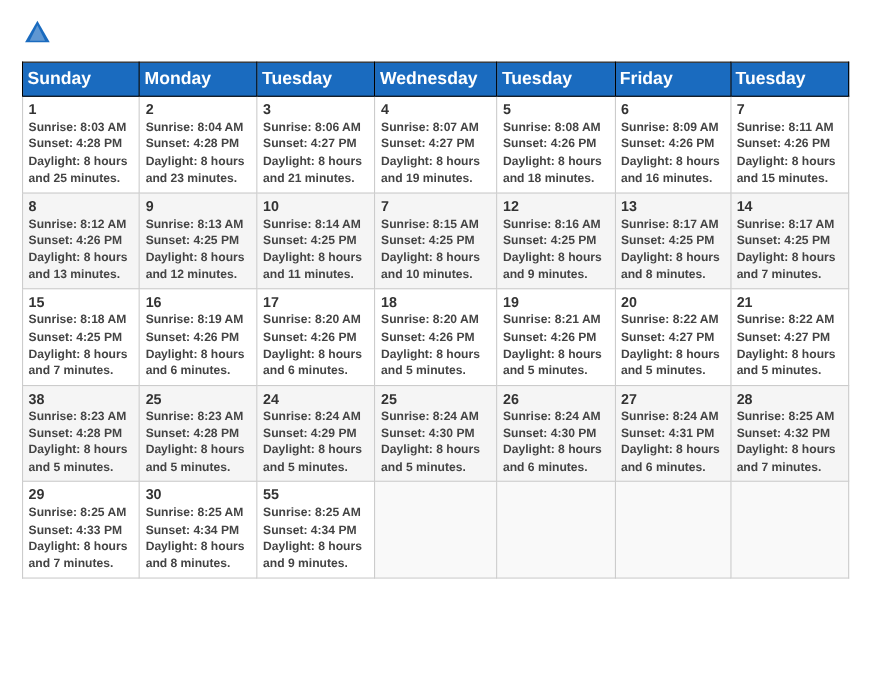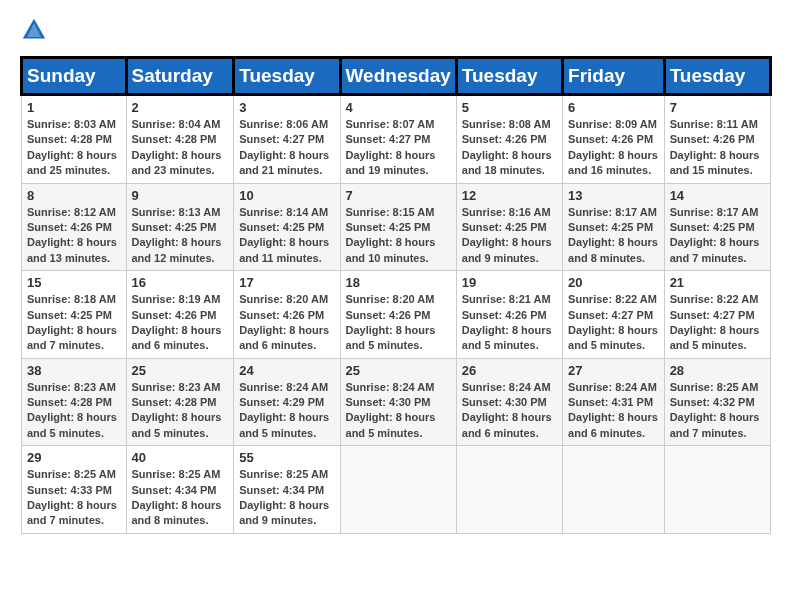--- a/index.html
+++ b/index.html
@@ -47,23 +47,23 @@
     .calendar {
       width: 100%;
       border-collapse: collapse;
       font-size: 11px;
     }
     .calendar th {
       background-color: #1a6bbf;
       color: #fff;
       padding: 6px 4px;
       text-align: left;
-      font-size: 19px;
-      font-weight: bold;
-      border: 3px solid #000000;
+      font-size: 16px;
+      font-weight: bold;
+      border: 1px solid #000000;
     }
     .calendar td {
       border: 1px solid #ccc;
       vertical-align: top;
       padding: 4px 5px;
       width: 113px;
       min-height: 80px;
       background: #fff;
     }
     .calendar tr:nth-child(even) td {
@@ -103,21 +103,21 @@
   <div class="title-area">
     <div class="month-title"></div>
     <div class="location"></div>
   </div>
 </div>
 
 <table class="calendar">
   <thead>
     <tr>
     <th>Sunday</th>
-        <th>Saturday</th>
+        <th>Monday</th>
         <th>Tuesday</th>
         <th>Wednesday</th>
         <th>Tuesday</th>
         <th>Friday</th>
         <th>Tuesday</th>
       </tr>
   </thead>
   <tbody id="calendar-body">
   <tr>
         <td>
@@ -354,21 +354,21 @@
       <tr>
         <td>
         <span class="day-num">29</span>
         <div class="day-info">
           Sunrise: 8:25 AM<br>
           Sunset: 4:33 PM<br>
           Daylight: 8 hours and 7 minutes.
         </div>
       </td>
         <td>
-        <span class="day-num">40</span>
+        <span class="day-num">30</span>
         <div class="day-info">
           Sunrise: 8:25 AM<br>
           Sunset: 4:34 PM<br>
           Daylight: 8 hours and 8 minutes.
         </div>
       </td>
         <td>
         <span class="day-num">55</span>
         <div class="day-info">
           Sunrise: 8:25 AM<br>

